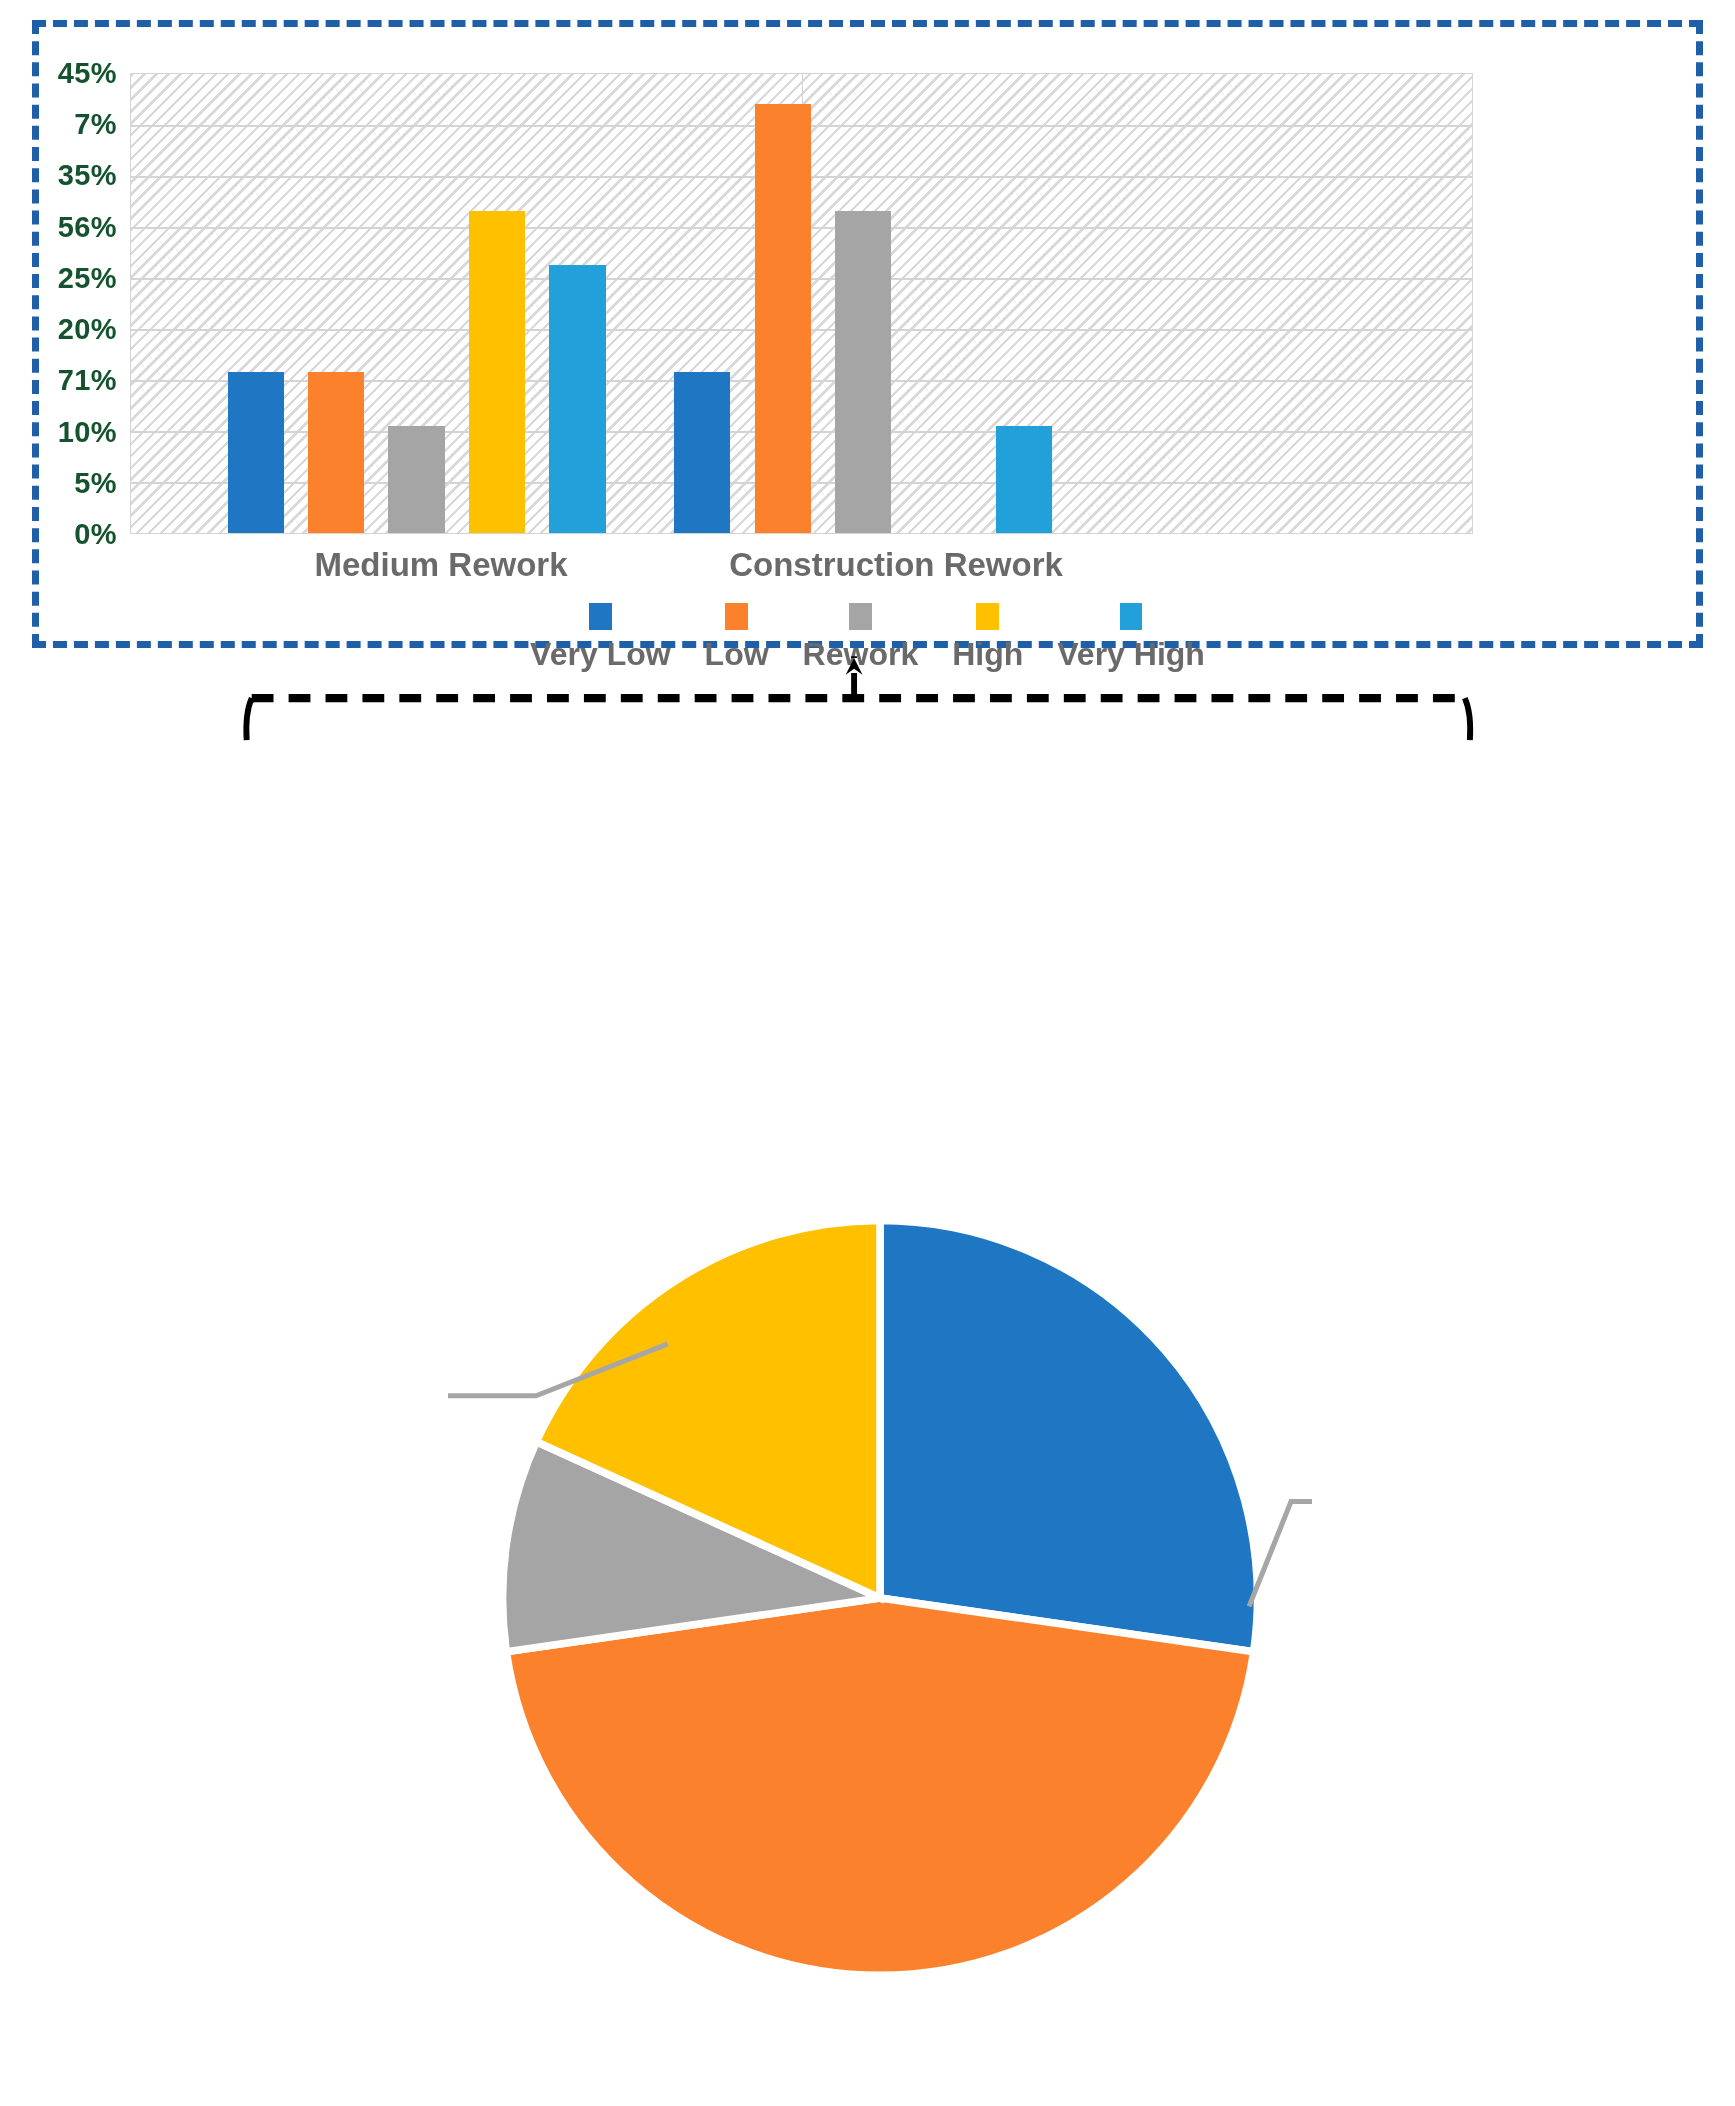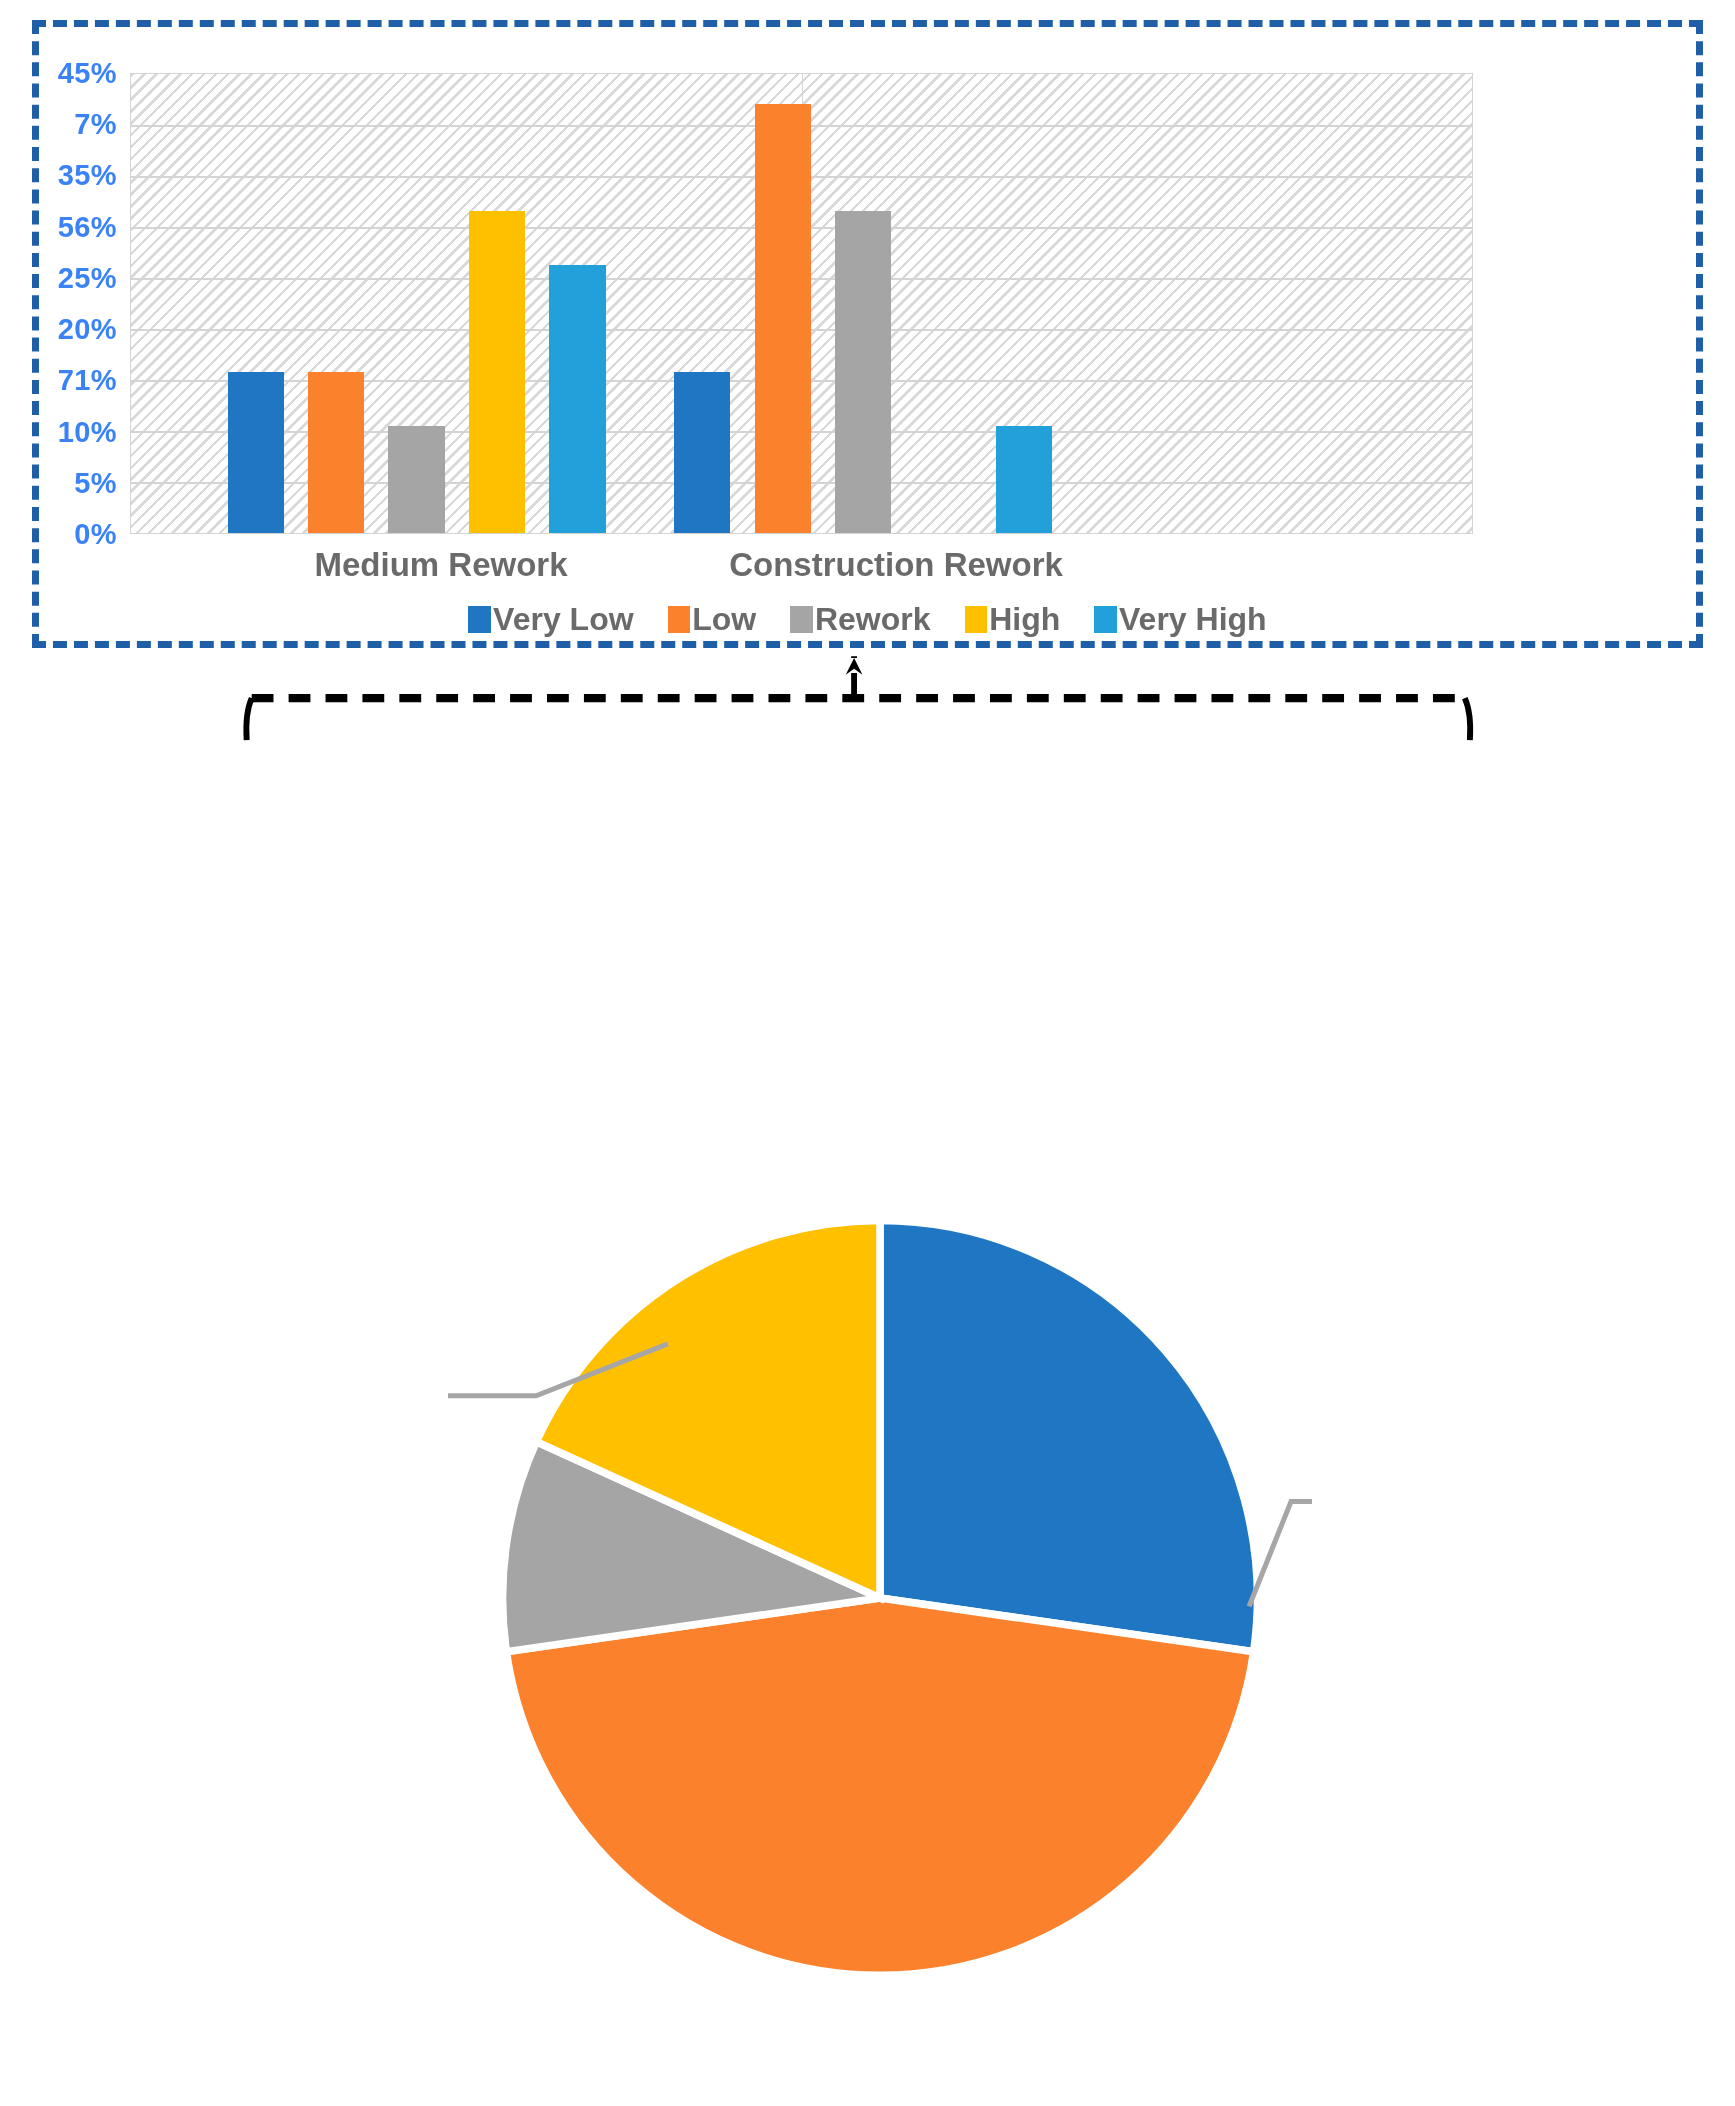--- a/index.html
+++ b/index.html
@@ -29,41 +29,41 @@
       repeating-linear-gradient(135deg,
         #d9d9d9 0px, #d9d9d9 2.5px,
         rgba(255,255,255,0) 2.5px, rgba(255,255,255,0) 8.4px);
   }
   .gridline{position:absolute;left:0;right:0;height:1.7px;background:#d4d4d4;}
   .catsep{position:absolute;top:0;bottom:0;width:1.7px;background:#d4d4d4;}
 
   
   .ylab{
     position:absolute;right:0;width:81px;text-align:right;
-    font-size:29px;font-weight:bold;color:#3b82f6;
+    font-size:29px;font-weight:bold;color:#14532d;
     transform:translateY(-50%);letter-spacing:0.4px;
   }
   #ylabels{position:absolute;left:0;top:53px;width:85px;height:461px;}
 
   
   .bar{position:absolute;bottom:0;}
 
   
   .catlabel{
     position:absolute;top:526px;
     font-size:33px;font-weight:bold;color:#6a6a6a;
     text-align:center;transform:translateX(-50%);white-space:nowrap;
   }
 
   
   #bar-legend{
     position:absolute;left:0;right:0;top:583px;
     display:flex;justify-content:center;align-items:center;gap:34px;
   }
-  .legend-item{display:flex;align-items:center;gap:2px;}
+  .legend-item{display:flex;align-items:center;gap:8px;flex-direction:column;}
   .legend-swatch{width:22.7px;height:27px;display:block;}
   .legend-label{font-size:32px;font-weight:bold;color:#6a6a6a;white-space:nowrap;line-height:1;}
 
   
   #connector{position:absolute;left:0;top:646px;width:1735px;height:101px;}
 
   
   #pie-wrap{position:absolute;left:0;top:1166px;width:1735px;height:940px;}
   #pie-svg{position:absolute;left:448px;top:0;width:864px;height:864px;}
 </style>

